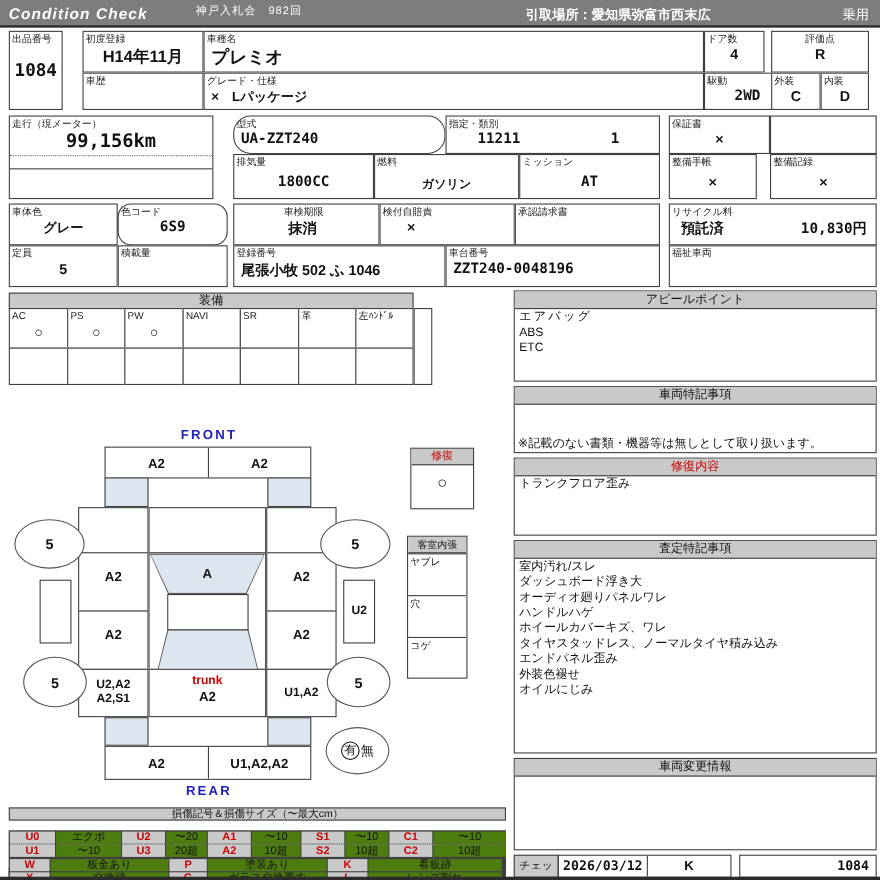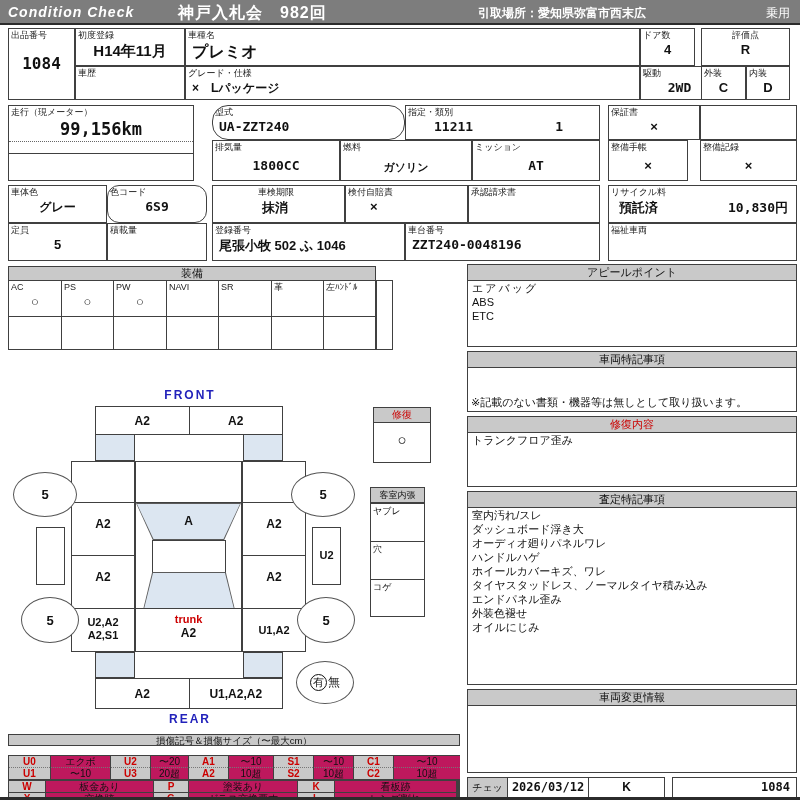--- a/index.html
+++ b/index.html
@@ -3,21 +3,21 @@
 <meta charset="utf-8">
 <style>
   * { margin:0; padding:0; box-sizing:border-box; }
   body { background:#e8e8e8; font-family:"Liberation Sans","DejaVu Sans",sans-serif; color:#111; }
   .page { position:relative; width:800px; height:800px; background:#fff; overflow:hidden; }
   .mono { font-family:"DejaVu Sans Mono",monospace; }
 
   
   .topbar { position:absolute; left:0; top:0; width:800px; height:25px; background:#7d7d7d; border-bottom:2px solid #2b2b2b; color:#fff; }
   .brand { position:absolute; left:8px; top:4px; font-size:14px; font-weight:bold; font-style:italic; letter-spacing:1px; }
-  .tb-title { position:absolute; left:178px; top:3px; font-size:16px; font-weight:bold; letter-spacing:1px; }
+  .tb-title { position:absolute; left:178px; top:3px; font-size:10px; font-weight:normal; letter-spacing:1px; }
   .tb-pickup { position:absolute; left:478px; top:5px; font-size:12px; font-weight:bold; }
   .tb-type { position:absolute; right:10px; top:5px; font-size:12px; }
 
   
   .c { position:absolute; border:1px solid #404040; background:#fff; overflow:hidden; }
   .lb { display:block; font-size:9px; line-height:10px; padding:1px 0 0 2px; white-space:nowrap; color:#222; }
   .vl { display:block; text-align:center; font-weight:bold; font-size:13px; margin-top:2px; white-space:nowrap; }
   .vl.left { text-align:left; padding-left:6px; }
   .vl.big { font-size:16px; }
 
@@ -41,42 +41,42 @@
   .trap > div { position:absolute; inset:1px; background:#dce6f1; text-align:center; font-weight:bold; font-size:12px; }
   .wheel { position:absolute; border:1px solid #555; border-radius:50%; background:#fff; display:flex; align-items:center; justify-content:center; font-weight:bold; font-size:13px; z-index:3; }
   .spare { position:absolute; left:296px; top:661px; width:58px; height:43px; border:1px solid #555; border-radius:50%; background:#fff; display:flex; align-items:center; justify-content:center; font-size:12px; z-index:3; }
   .spare .yes { display:inline-block; border:1px solid #111; border-radius:50%; width:17px; height:17px; line-height:15px; text-align:center; font-size:11px; margin-right:1px; }
   .small-head { background:#c9c9c9; border-bottom:1px solid #404040; text-align:center; font-size:10px; line-height:14px; height:15px; }
   .cab-row { border-top:1px solid #404040; height:38px; font-size:9px; padding:1px 0 0 2px; }
   .cab-row:first-of-type { border-top:none; }
 
   
   .grid { position:absolute; display:grid; background:#404040; border:1px solid #404040; column-gap:1px; }
-  .grid > div { background:#be185d; font-size:10px; line-height:11px; text-align:center; overflow:hidden; white-space:nowrap; }
+  .grid > div { background:#4d7c0f; font-size:10px; line-height:11px; text-align:center; overflow:hidden; white-space:nowrap; }
   .grid > .g { background:#c9c9c9; }
   .grid > .code { background:#c9c9c9; color:#cc0000; font-weight:bold; }
   .grid > .dot { border-top:1px dotted #777; }
   .bottomline { position:absolute; left:0; top:797px; width:800px; height:3px; background:#2b2b2b; }
 
   
   .chk { position:absolute; border:1px solid #404040; font-size:12px; overflow:hidden; }
 </style>
 </head>
 <body>
 
 <div class="page">
 
   <div class="topbar">
     <span class="brand">Condition  Check</span>
     <span class="tb-title">神戸入札会　982回</span>
     <span class="tb-pickup">引取場所：愛知県弥富市西末広</span>
     <span class="tb-type">乗用</span>
   </div>
 
-  <div class="c" style="left:8px;top:28px;width:67px;height:72px;">
+  <div class="c" style="left:8px;top:28px;width:49px;height:72px;">
     <span class="lb">出品番号</span>
     <span class="vl big mono" style="margin-top:14px;">1084</span>
   </div>
   <div class="c" style="left:75px;top:28px;width:110px;height:38px;">
     <span class="lb">初度登録</span>
     <span class="vl" style="font-size:15px;">H14年11月</span>
   </div>
   <div class="c" style="left:185px;top:28px;width:455px;height:38px;">
     <span class="lb">車種名</span>
     <span class="vl big left">プレミオ</span>

